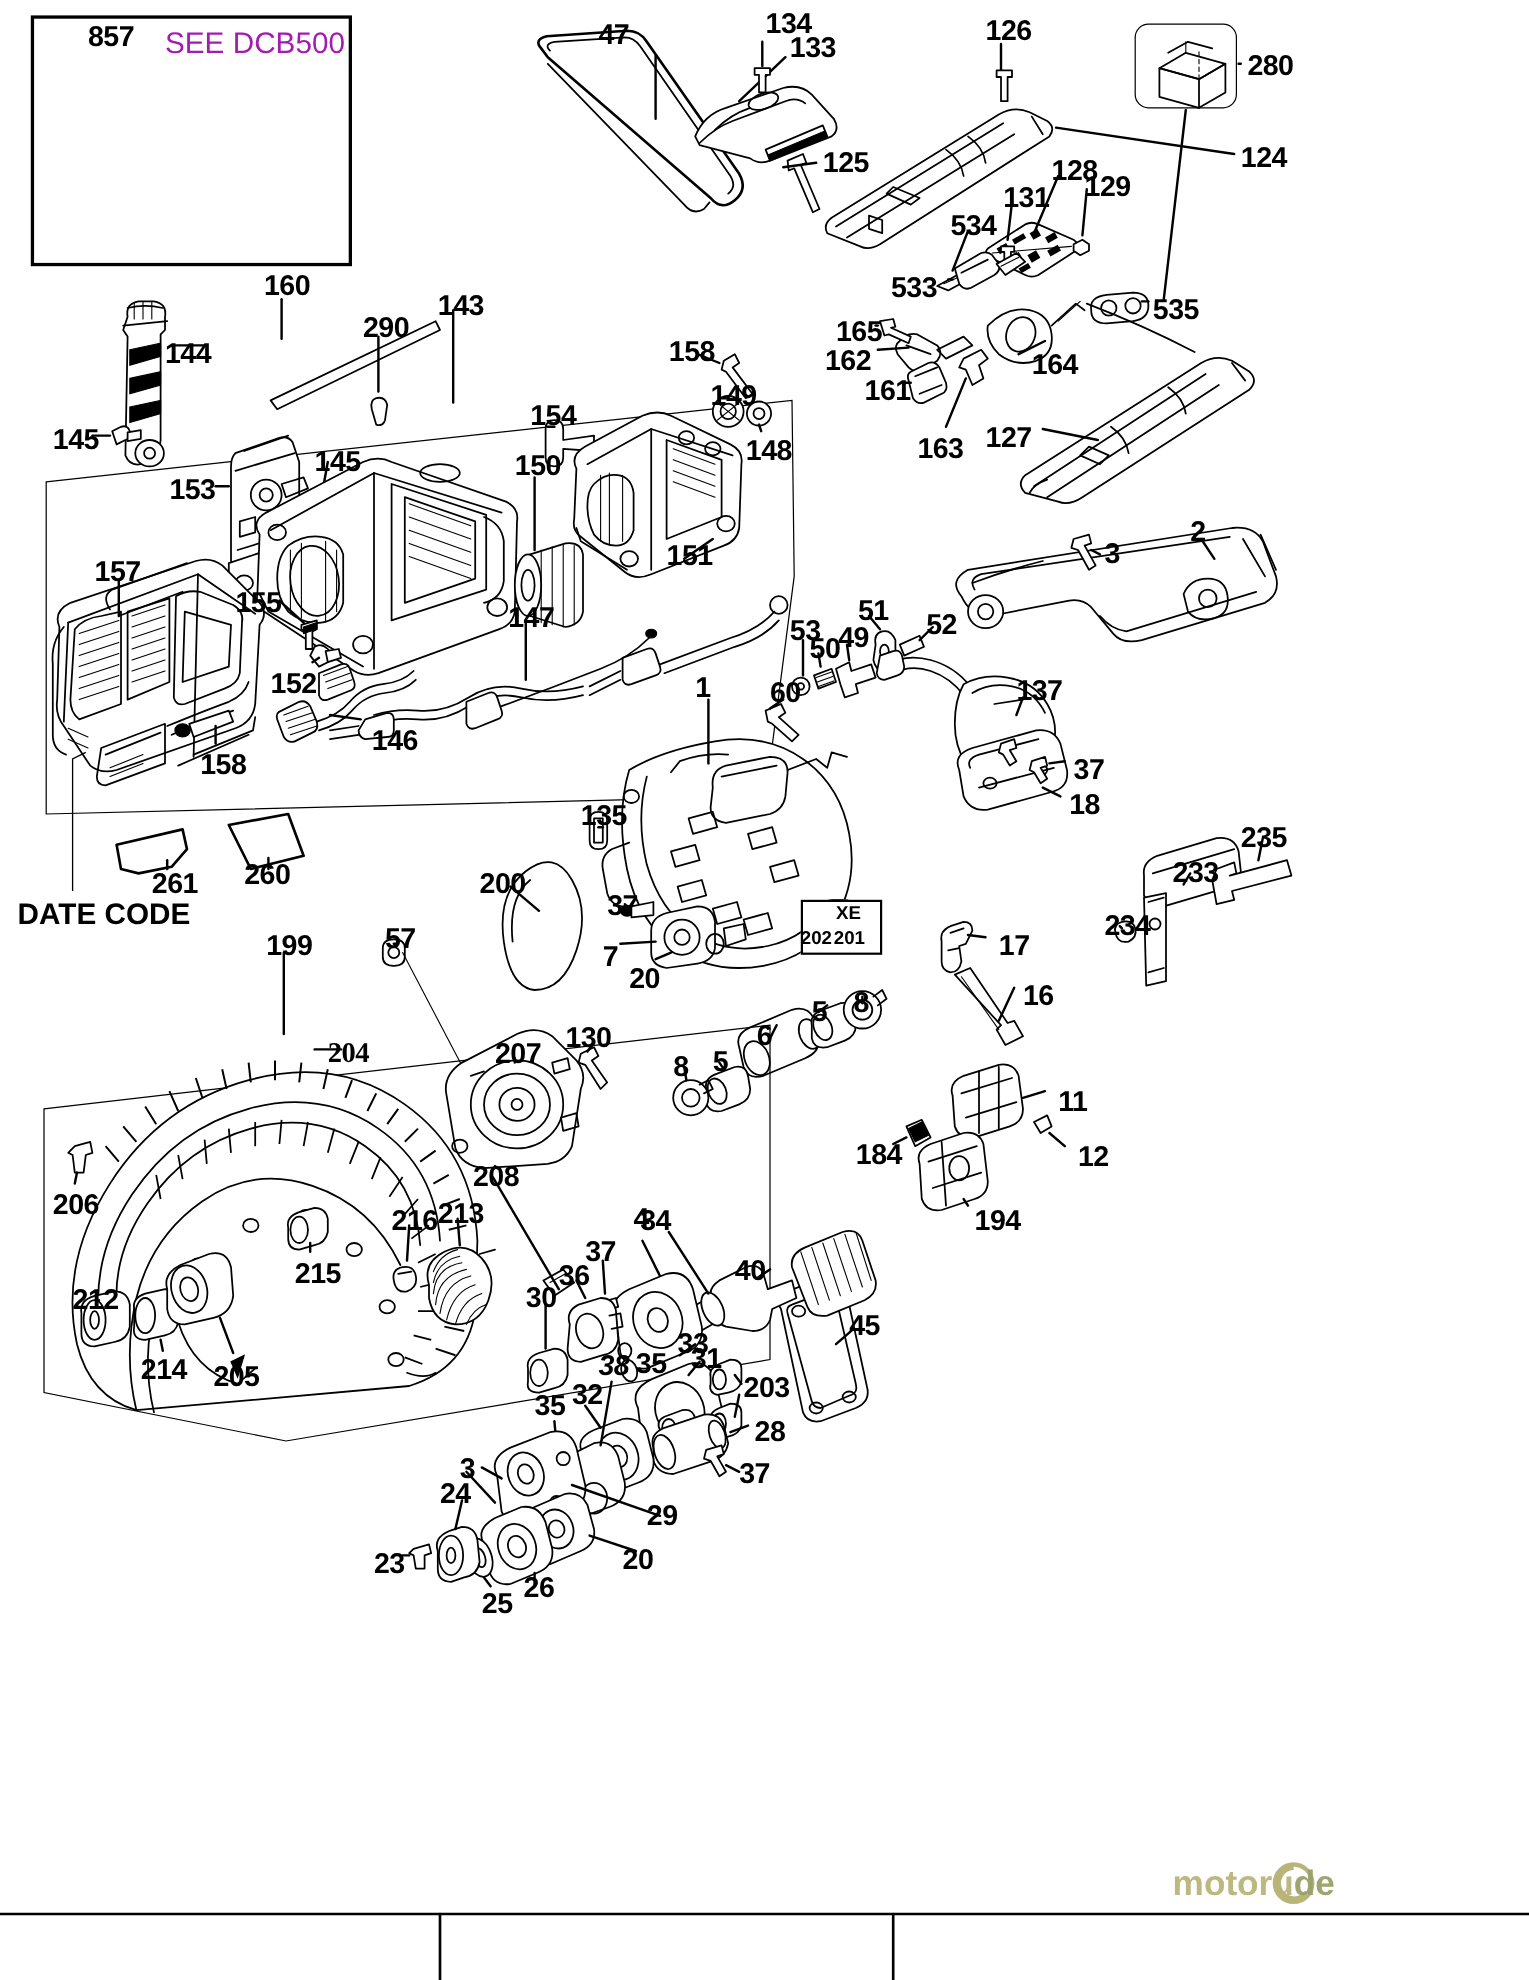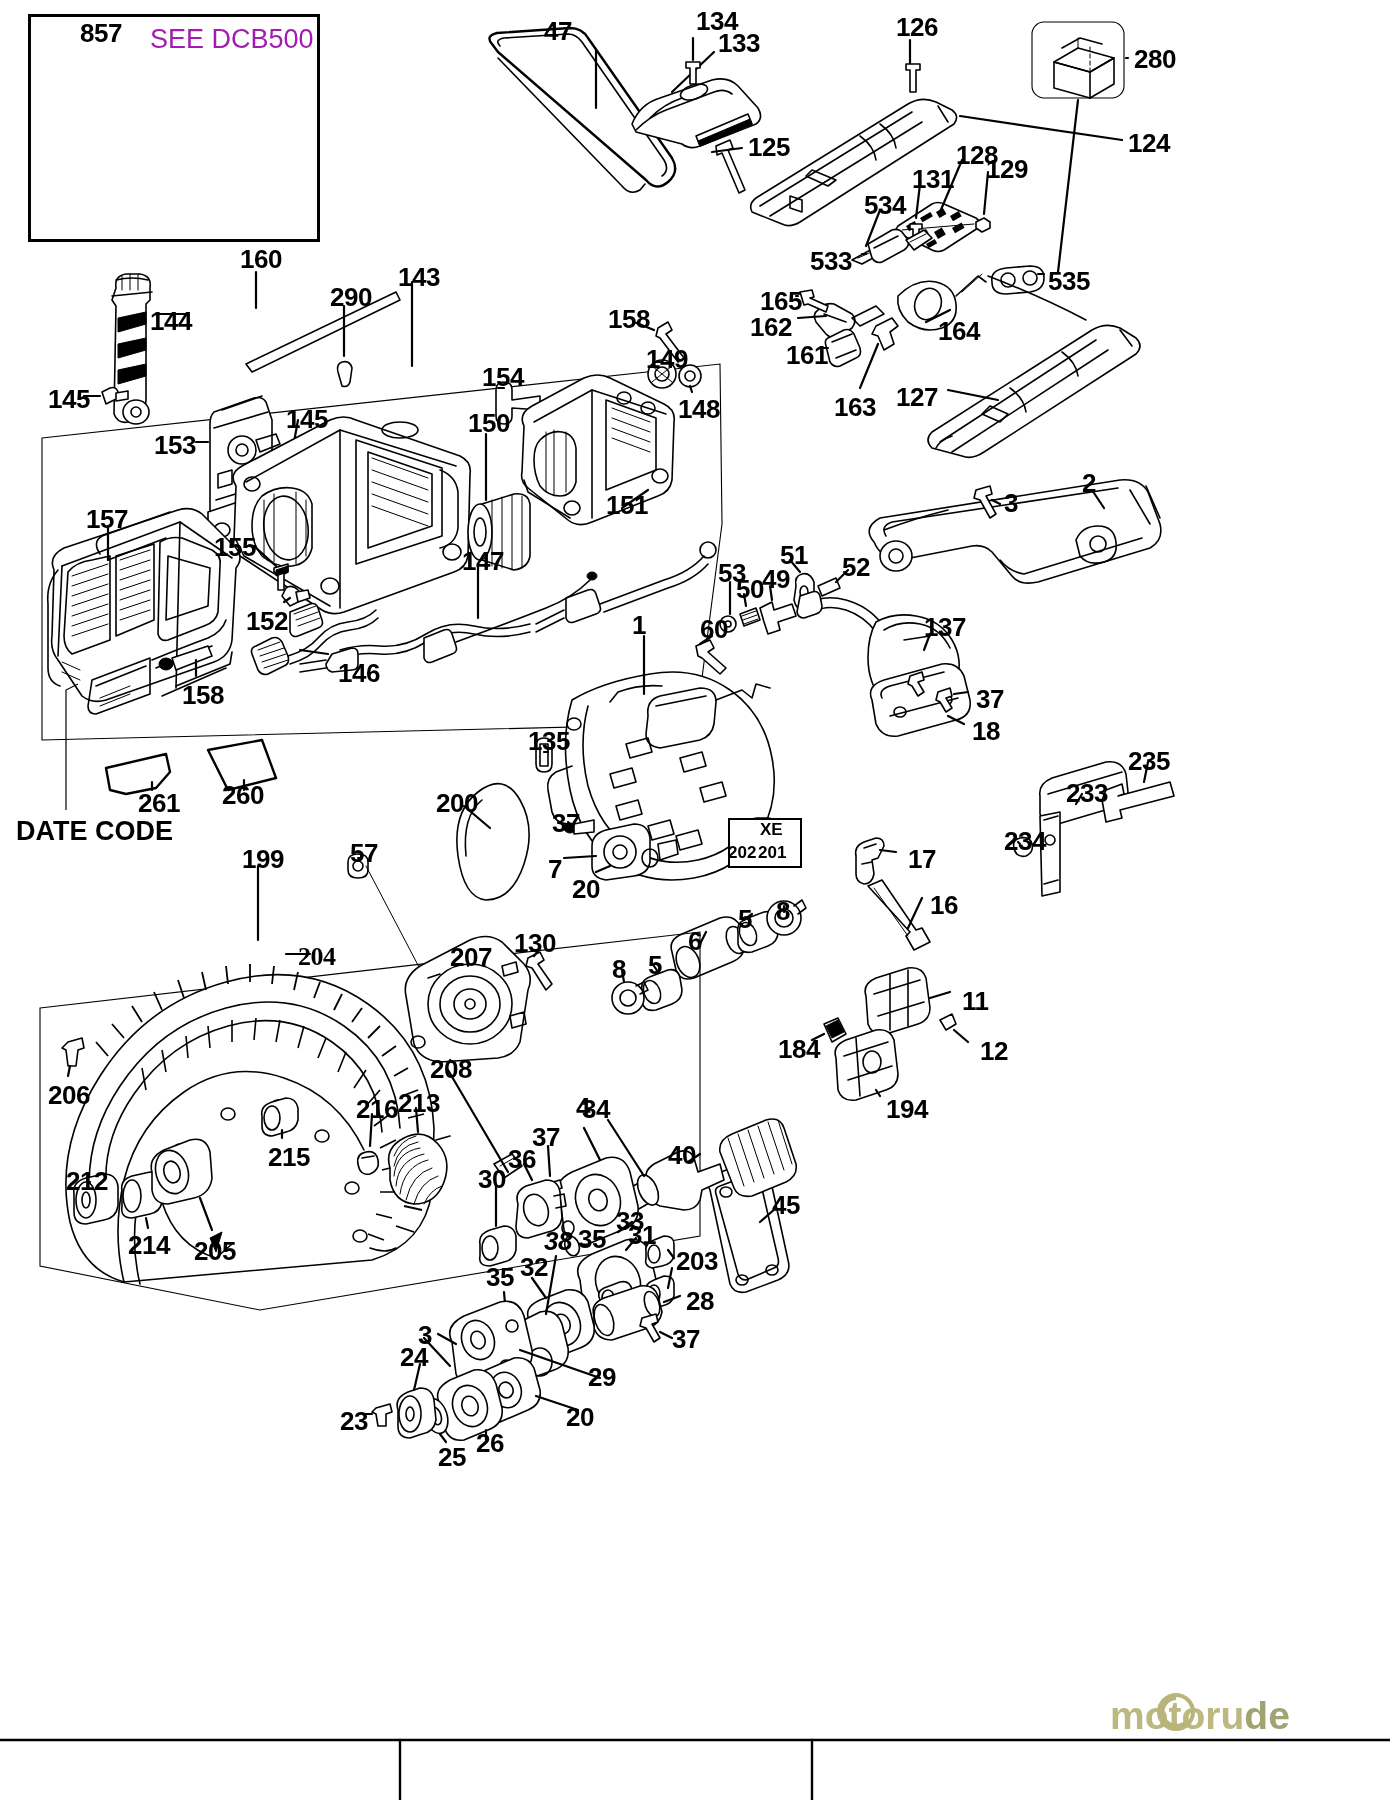--- a/index.html
+++ b/index.html
@@ -66,27 +66,26 @@
     position:absolute;
     font-weight:bold;
     font-size:27px;
     color:#000;
     white-space:nowrap;
   }
 
   
   .wm{
     position:absolute;
-    font-size:39px;
+    font-size:32px;
     font-weight:bold;
     color:#b9b57a;
     letter-spacing:0px;
     opacity:.95;
     white-space:nowrap;
-    margin-left:44px;
   }
   .wm .dot{color:#9aa06a;}
 </style>
 </head>
 <body>
 
 <div id="page">
 
   <svg class="overlay" viewBox="0 0 1390 1800">
     <defs>

